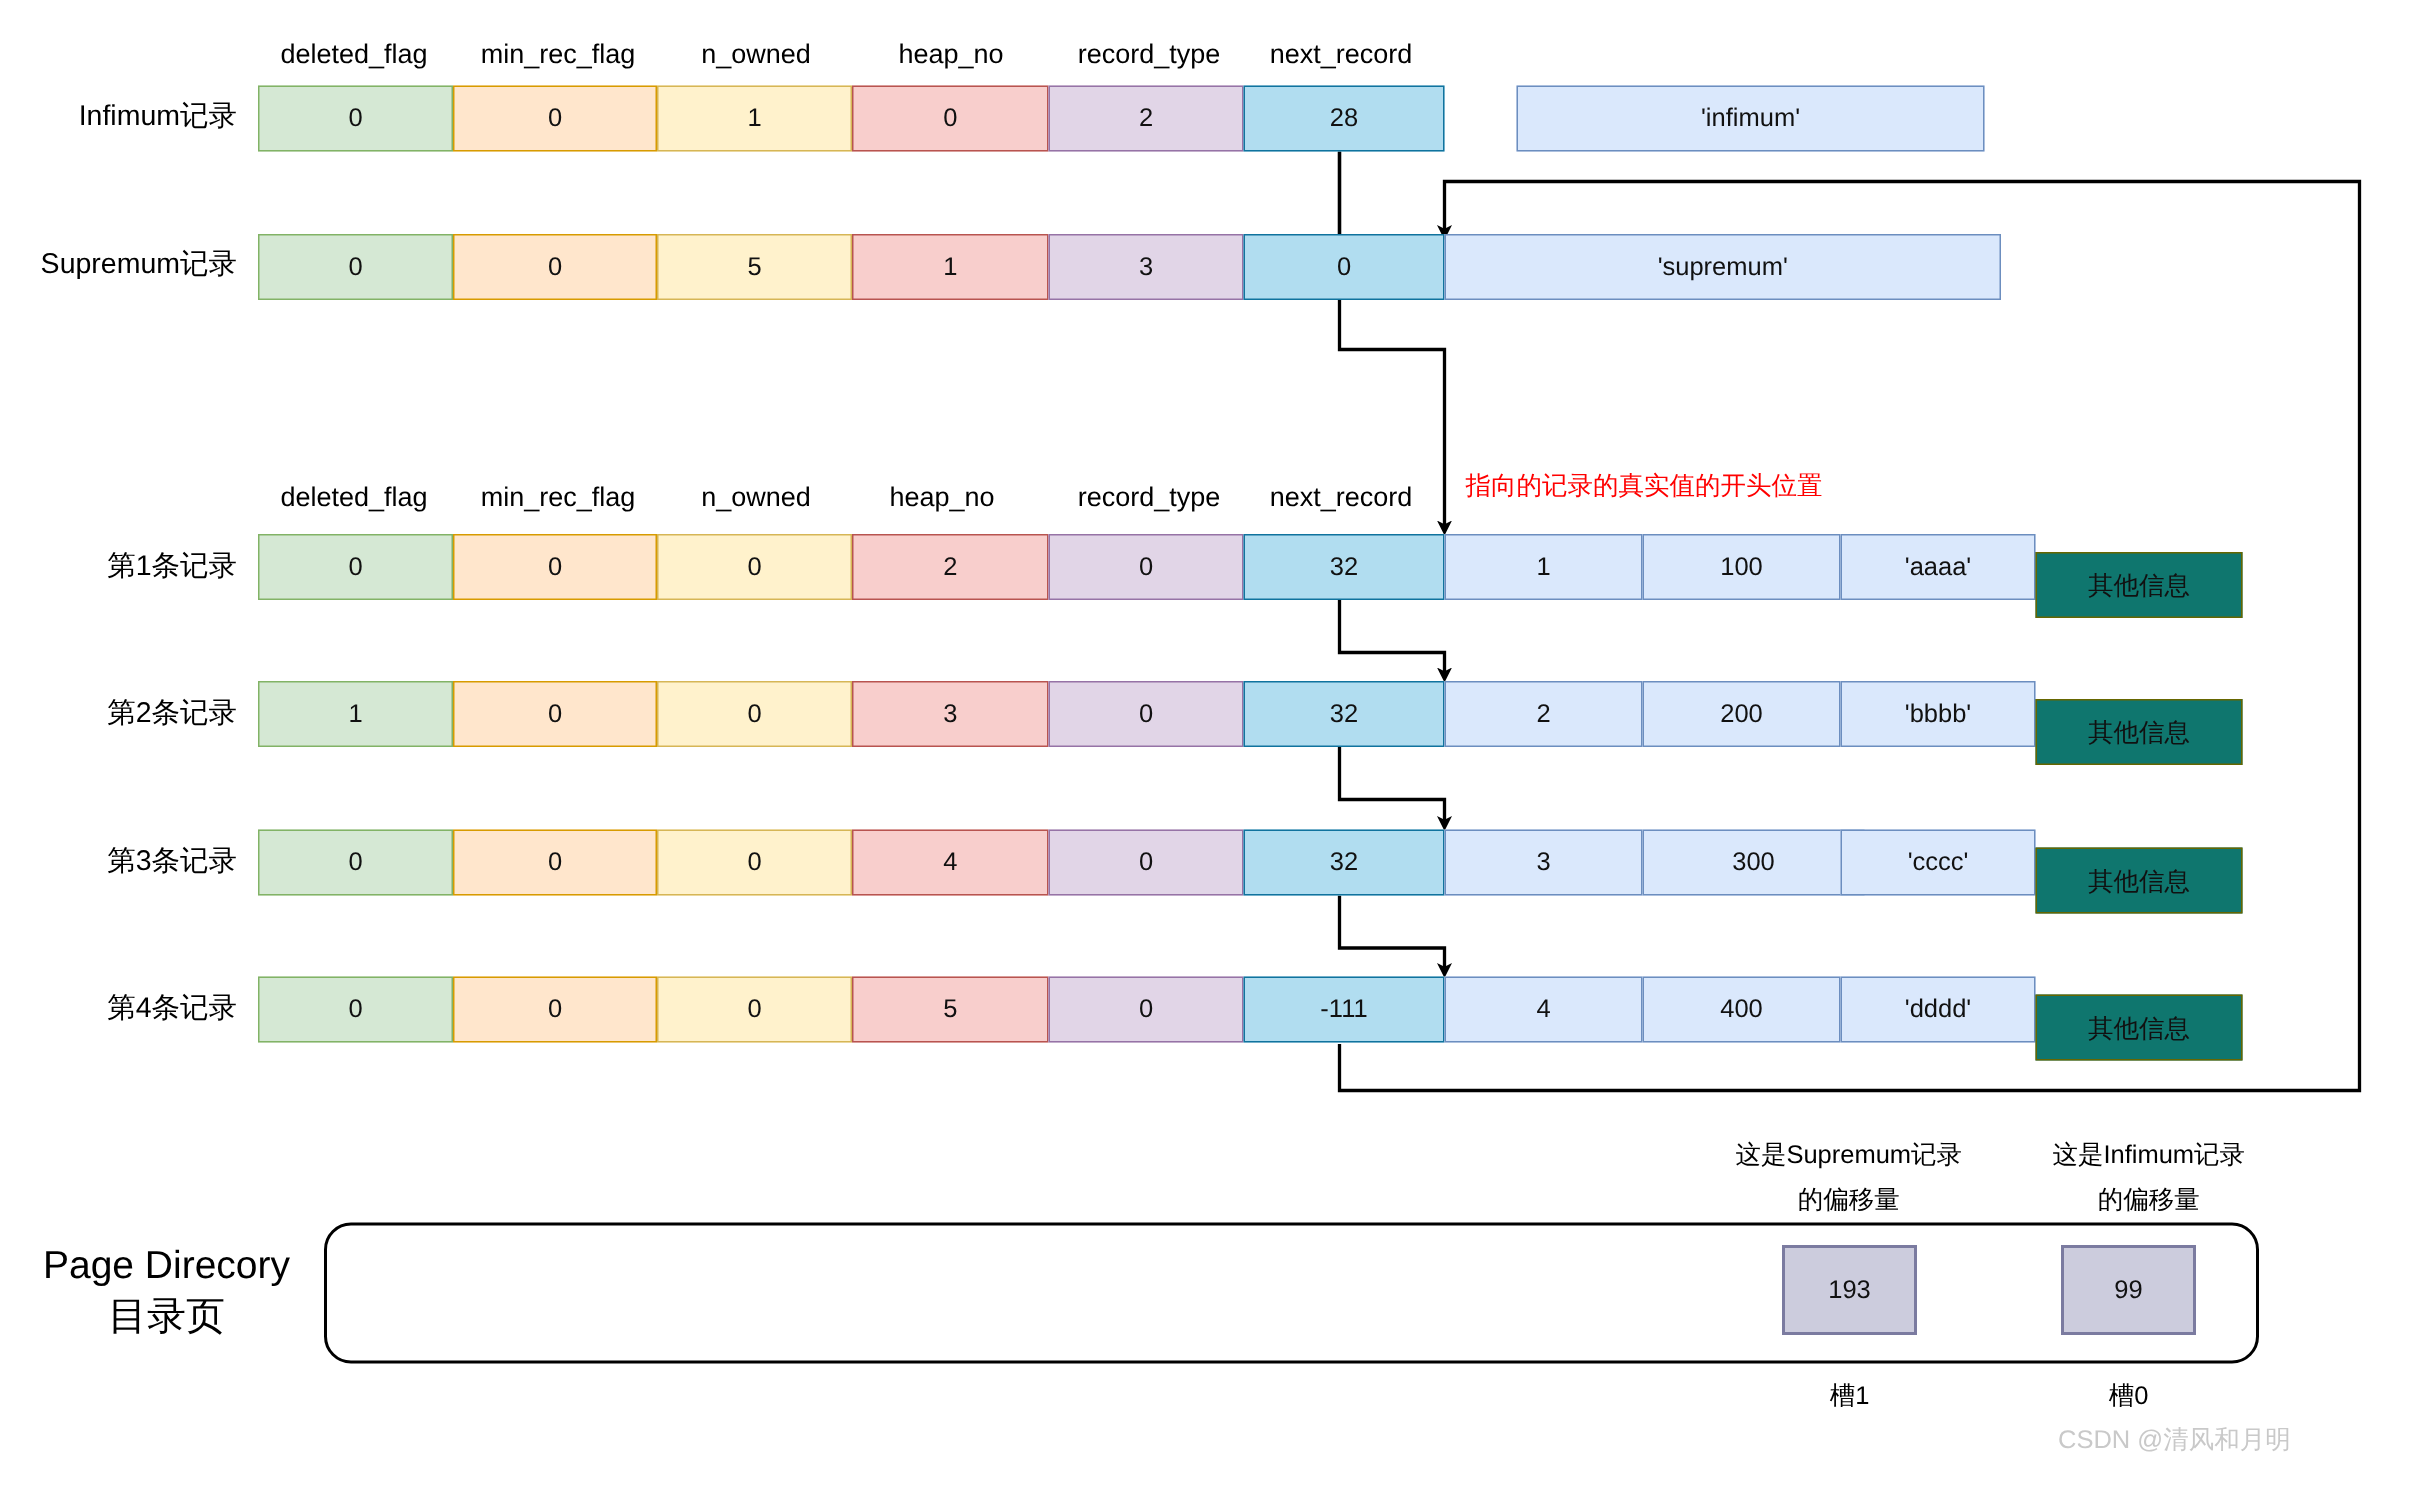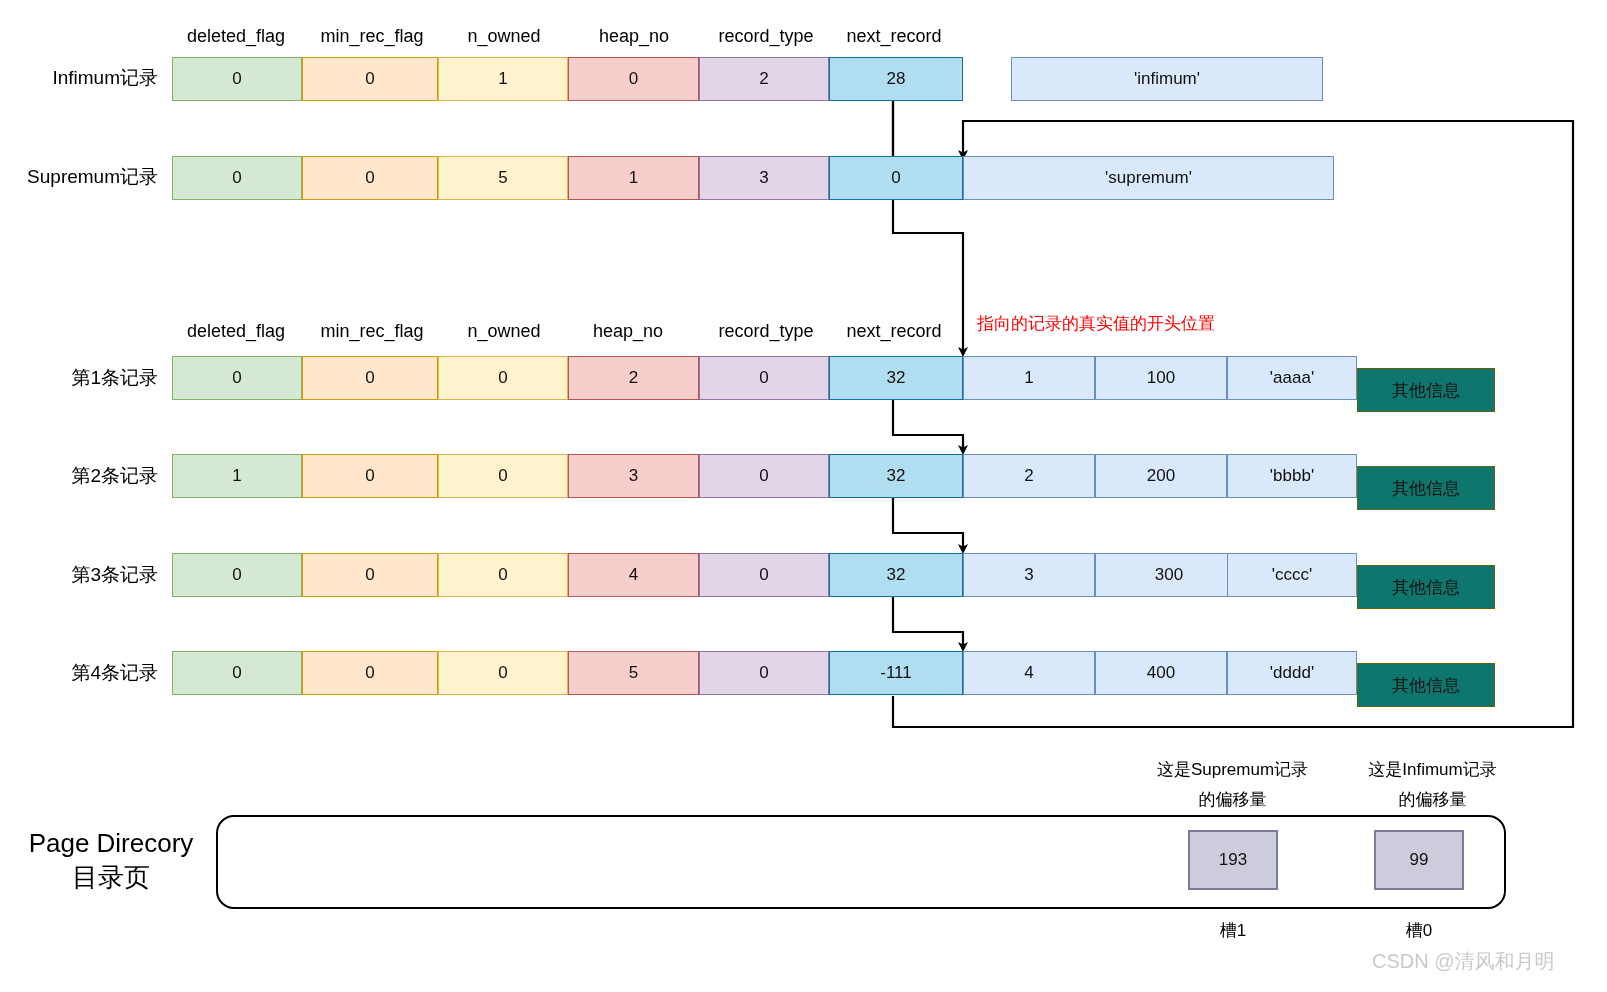--- a/index.html
+++ b/index.html
@@ -54,21 +54,21 @@
   .slot-cap{
     position:absolute;text-align:center;font-size:17px;line-height:22px;white-space:nowrap;color:#000;
   }
   .annot{
     position:absolute;text-align:center;font-size:17px;line-height:30px;color:#000;white-space:nowrap;
   }
   .red-note{
     position:absolute;font-size:17px;color:#ff0000;white-space:nowrap;line-height:22px;
   }
   .watermark{
-    position:absolute;font-size:20px;color:#c9c9c9;white-space:nowrap;
+    position:absolute;font-size:17px;color:#c9c9c9;white-space:nowrap;
   }
   svg.overlay{position:absolute;left:0;top:0;width:1607px;height:992px;pointer-events:none;}
 </style>
 </head>
 <body>
 
 <div id="canvas">
 
   <svg class="overlay" viewBox="0 0 1607 992">
     <defs>

